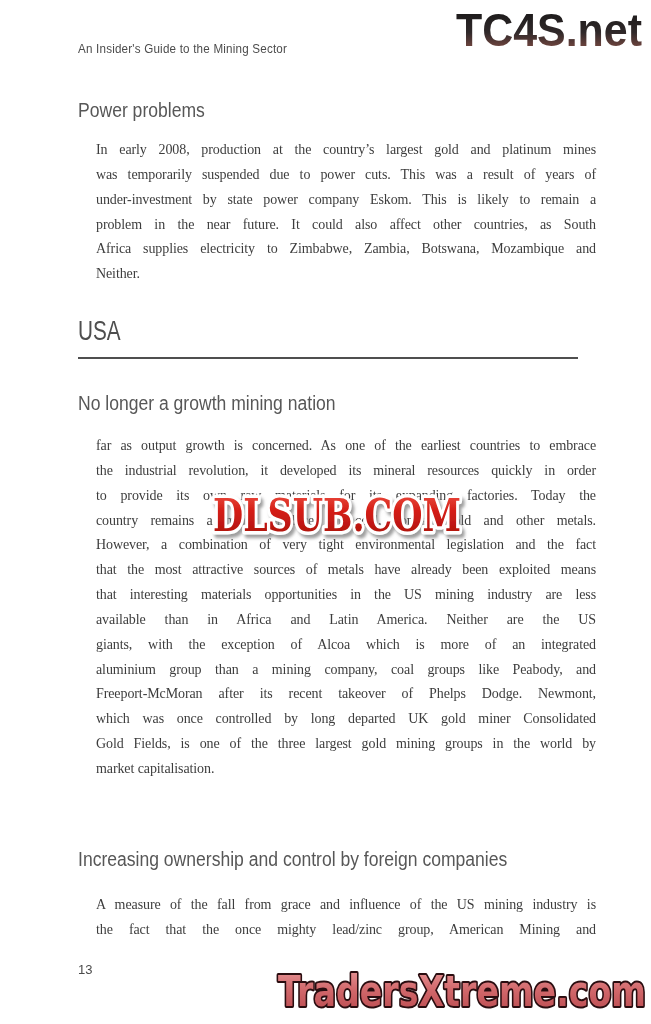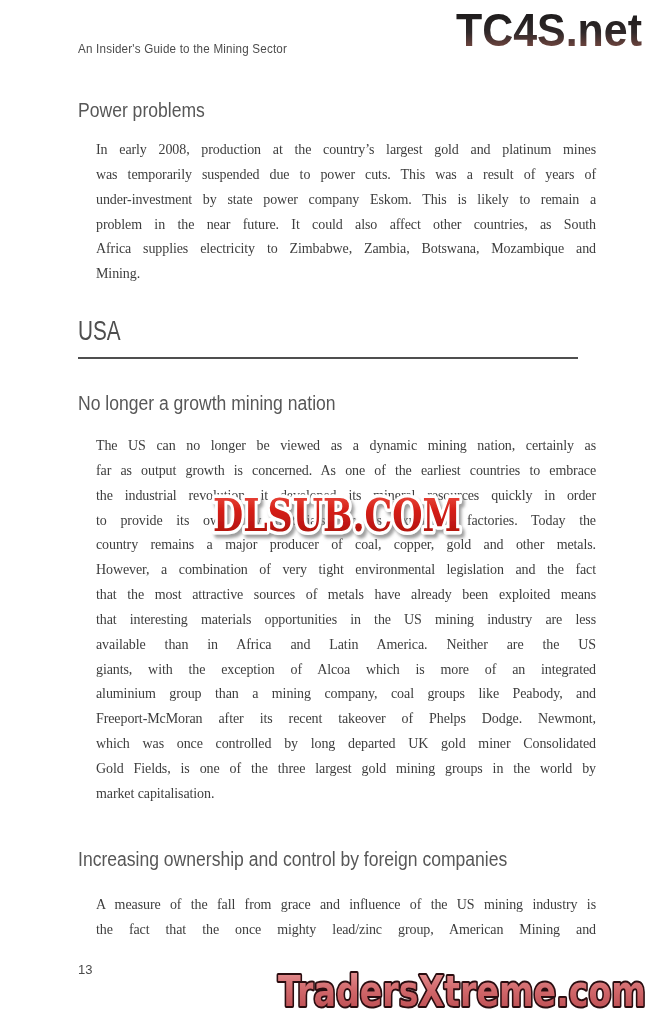--- a/index.html
+++ b/index.html
@@ -94,31 +94,30 @@
     <div class="line">In early 2008, production at the country’s largest gold and platinum mines</div>
 
     <div class="line">was temporarily suspended due to power cuts. This was a result of years of</div>
 
     <div class="line">under-investment by state power company Eskom. This is likely to remain a</div>
 
     <div class="line">problem in the near future. It could also affect other countries, as South</div>
 
     <div class="line">Africa supplies electricity to Zimbabwe, Zambia, Botswana, Mozambique and</div>
 
-    <div class="line">Mining.</div>
+    <div class="line">Neither.</div>
   </div>
 
 <div class="abs chapterhead">USA</div>
 <div class="abs rule"></div>
 
 <div class="abs subhead" style="top:394px">No longer a growth mining nation</div>
 
 <div class="abs para endleft" style="top:434px">
 
-    <div class="line">The US can no longer be viewed as a dynamic mining nation, certainly as</div>
 
     <div class="line">far as output growth is concerned. As one of the earliest countries to embrace</div>
 
     <div class="line">the industrial revolution, it developed its mineral resources quickly in order</div>
 
     <div class="line">to provide its own raw materials for its expanding factories. Today the</div>
 
     <div class="line">country remains a major producer of coal, copper, gold and other metals.</div>
 
     <div class="line">However, a combination of very tight environmental legislation and the fact</div>

